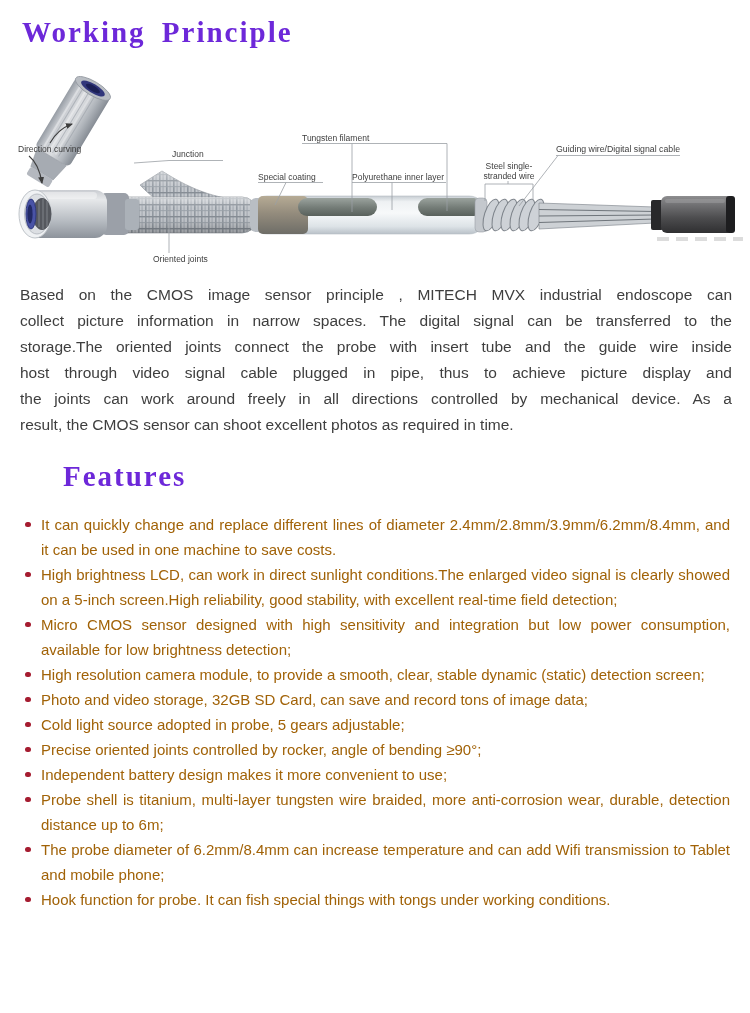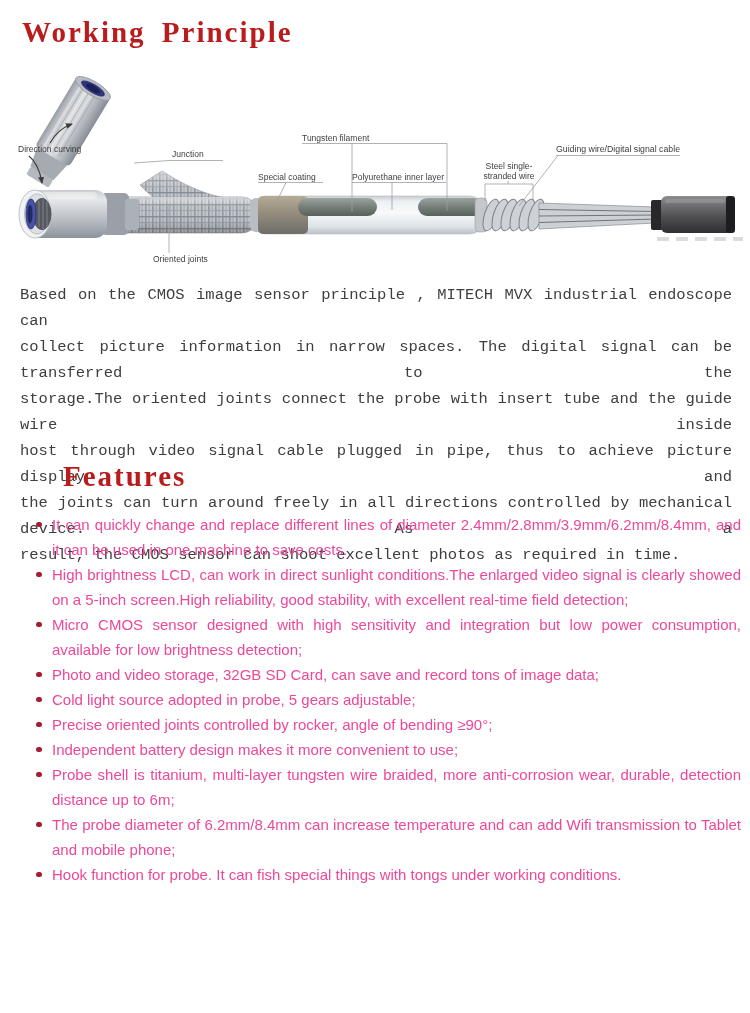--- a/index.html
+++ b/index.html
@@ -1,27 +1,27 @@
 <!DOCTYPE html>
 <html><head>
 <meta charset="utf-8">
 <style>
   html,body{margin:0;padding:0;background:#ffffff;}
   .page{position:relative;width:750px;height:1013px;background:#ffffff;overflow:hidden;
         font-family:"Liberation Sans",sans-serif;}
   .sec-title{position:absolute;left:22px;margin:0;font-family:"Liberation Serif",serif;
-             font-weight:700;font-size:29px;letter-spacing:2px;word-spacing:7px;color:#b91c1c;}
+             font-weight:700;font-size:29px;letter-spacing:2px;word-spacing:7px;color:#6d28d9;}
   #wp-title{top:16px;}
   #ft-title{top:460px;margin-left:41px;}
   .diagram{position:absolute;left:5px;top:72px;width:740px;height:200px;}
   .para{position:absolute;left:20px;top:282px;width:712px;font-size:15.5px;line-height:26px;color:#3e3e3e;}
-  .para .jline{text-align:justify;text-align-last:justify;font-family:Liberation Mono, monospace;}
+  .para .jline{text-align:justify;text-align-last:justify;}
   .para .jline.last{text-align-last:left;}
-  .features-list{position:absolute;left:27px;top:512px;width:714px;margin:0;padding:0;list-style:none;
-                 font-size:15px;line-height:25px;color:#ec4899;}
+  .features-list{position:absolute;left:16px;top:512px;width:714px;margin:0;padding:0;list-style:none;
+                 font-size:15px;line-height:25px;color:#a16207;}
   .features-list li{position:relative;padding-left:25px;text-align:justify;text-align-last:left;}
   .features-list li::before{content:"";position:absolute;left:9px;top:9.5px;width:5.5px;height:5.5px;
                  border-radius:50%;background:#a51c30;}
   .dlabel{font-family:"Liberation Sans",sans-serif;font-size:8.5px;fill:#3d3d3d;}
   .lead{stroke:#9aa0a4;stroke-width:0.8;fill:none;}
   .darrow{stroke:#3d3d3d;stroke-width:1.1;fill:none;}
 </style>
 </head>
 <body>
 
@@ -192,30 +192,31 @@
     <text class="dlabel" x="504" y="97" text-anchor="middle">Steel single-</text>
     <text class="dlabel" x="504" y="107" text-anchor="middle">stranded wire</text>
     <text class="dlabel" x="551" y="80" textLength="124" lengthAdjust="spacingAndGlyphs">Guiding wire/Digital signal cable</text>
   </svg>
 
   <div class="para">
     <div class="jline">Based on the CMOS image sensor principle , MITECH MVX industrial endoscope can</div>
     <div class="jline">collect picture information in narrow spaces. The digital signal can be transferred to the</div>
     <div class="jline">storage.The oriented joints connect the probe with insert tube and the guide wire inside</div>
     <div class="jline">host through video signal cable plugged in pipe, thus to achieve picture display and</div>
-    <div class="jline">the joints can turn around freely in all directions controlled by mechanical device. As a</div>
+    <div class="jline">the joints can work around freely in all directions controlled by mechanical device. As a</div>
     <div class="jline last">result, the CMOS sensor can shoot excellent photos as required in time.</div>
   </div>
 
   <h1 class="sec-title" id="ft-title">Features</h1>
 
   <ul class="features-list">
     <li>It can quickly change and replace different lines of diameter 2.4mm/2.8mm/3.9mm/6.2mm/8.4mm, and it can be used in one machine to save costs.</li>
     <li>High brightness LCD, can work in direct sunlight conditions.The enlarged video signal is clearly showed on a 5-inch screen.High reliability, good stability, with excellent real-time field detection;</li>
     <li>Micro CMOS sensor designed with high sensitivity and integration but low power consumption, available for low brightness detection;</li>
+    <li>High resolution camera module, to provide a smooth, clear, stable dynamic (static) detection screen;</li>
     <li>Photo and video storage, 32GB SD Card, can save and record tons of image data;</li>
     <li>Cold light source adopted in probe, 5 gears adjustable;</li>
     <li>Precise oriented joints controlled by rocker, angle of bending ≥90°;</li>
     <li>Independent battery design makes it more convenient to use;</li>
     <li>Probe shell is titanium, multi-layer tungsten wire braided, more anti-corrosion wear, durable, detection distance up to 6m;</li>
     <li>The probe diameter of 6.2mm/8.4mm can increase temperature and can add Wifi transmission to Tablet and mobile phone;</li>
     <li>Hook function for probe. It can fish special things with tongs  under working conditions.</li>
   </ul>
 
 </div>

